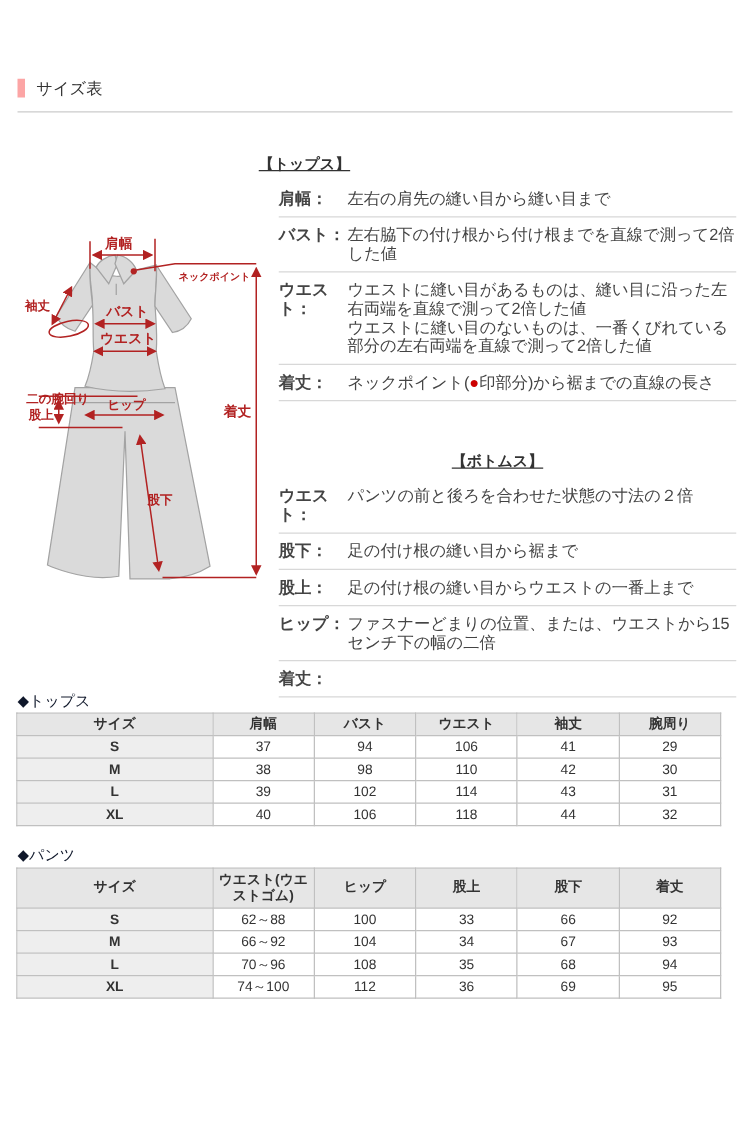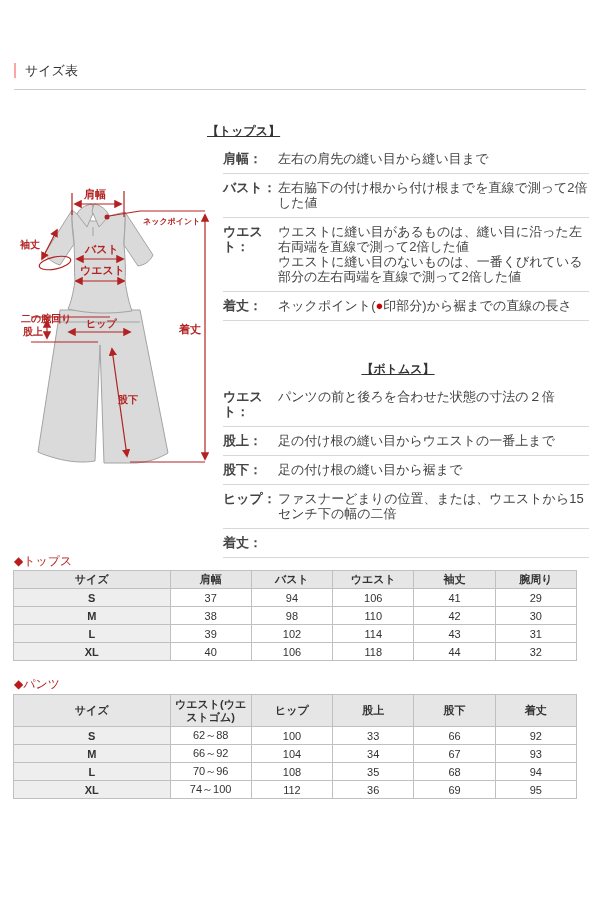--- a/index.html
+++ b/index.html
@@ -2,21 +2,21 @@
 <html><head>
 <meta charset="utf-8">
 <style>
   html,body{margin:0;padding:0;}
   body{
     width:600px;height:900px;background:#ffffff;position:relative;
     font-family:"Liberation Sans","DejaVu Sans",sans-serif;color:#444;overflow:hidden;
   }
   
   .page-header{position:absolute;left:14px;top:62px;font-size:13px;color:#333;}
-  .page-header .bar{border-left:2px solid #fca5a5;padding-left:9px;}
+  .page-header .bar{border-left:6px solid #fca5a5;padding-left:9px;}
   .top-rule{position:absolute;left:14px;top:89px;width:572px;height:0;border-top:1px solid #cccccc;}
 
   
   .defs-col{position:absolute;left:207px;top:121px;width:382px;}
   .defs-heading{font-size:12px;font-weight:bold;color:#333;padding:2px 0 5px 0;text-decoration:underline;}
   .defs-heading.bottoms{margin-top:38px;text-align:center;}
   .def-row{display:flex;align-items:flex-start;padding:6px 0 7px 0;border-bottom:1px solid #d8d8d8;
            font-size:13px;line-height:15px;margin-left:16px;}
   .def-term{width:55px;flex-shrink:0;font-weight:bold;color:#444;}
   .def-desc{flex:1;color:#444;}
@@ -31,21 +31,21 @@
   .lbl-sleeve{left:20px;top:238px;font-size:10px;}
   .lbl-upperarm{left:21px;top:276px;font-size:10px;margin-top:36px;}
   .lbl-bust{left:85px;top:242px;font-size:11px;}
   .lbl-waist{left:80px;top:263px;font-size:11px;}
   .lbl-length{left:179px;top:322px;font-size:11px;}
   .lbl-rise{left:23px;top:325px;font-size:10px;}
   .lbl-hip{left:86px;top:317px;font-size:10px;}
   .lbl-inseam{left:118px;top:393px;font-size:10px;}
 
   
-  .section-label{position:absolute;left:14px;font-size:12px;color:#b91c1c;}
+  .section-label{position:absolute;left:14px;font-size:12px;color:#0f172a;}
   .lbl-tops-table{top:553px;}
   .lbl-pants-table{top:676px;}
   table.size-table{position:absolute;left:13px;width:564px;border-collapse:collapse;table-layout:fixed;
     font-size:11px;color:#333;background:#fff;border:1px solid #9e9e9e;}
   .tops-table{top:570px;}
   .pants-table{top:694px;}
   .size-table th,.size-table td{border:1px solid #c0c0c0;text-align:center;vertical-align:middle;
     padding:0 2px;height:17px;overflow:hidden;}
   .size-table th{background:#e6e6e6;font-weight:bold;line-height:13px;}
   .pants-table th{height:31px;}
@@ -137,26 +137,26 @@
     <div class="def-desc"><span>ネックポイント(</span><span class="red-dot">●</span><span>印部分)から裾までの直線の長さ</span></div>
   </div>
 
   <div class="defs-heading bottoms">【ボトムス】</div>
 
   <div class="def-row">
     <span class="def-term">ウエスト：</span>
     <div class="def-desc">パンツの前と後ろを合わせた状態の寸法の２倍</div>
   </div>
   <div class="def-row">
+    <span class="def-term">股下：</span>
+    <div class="def-desc">足の付け根の縫い目から裾まで</div>
+  </div>
+  <div class="def-row">
     <span class="def-term">股上：</span>
     <div class="def-desc">足の付け根の縫い目からウエストの一番上まで</div>
-  </div>
-  <div class="def-row">
-    <span class="def-term">股下：</span>
-    <div class="def-desc">足の付け根の縫い目から裾まで</div>
   </div>
   <div class="def-row">
     <span class="def-term">ヒップ：</span>
     <div class="def-desc">ファスナーどまりの位置、または、ウエストから15センチ下の幅の二倍</div>
   </div>
   <div class="def-row">
     <span class="def-term">着丈：</span>
   </div>
 </div>
 

